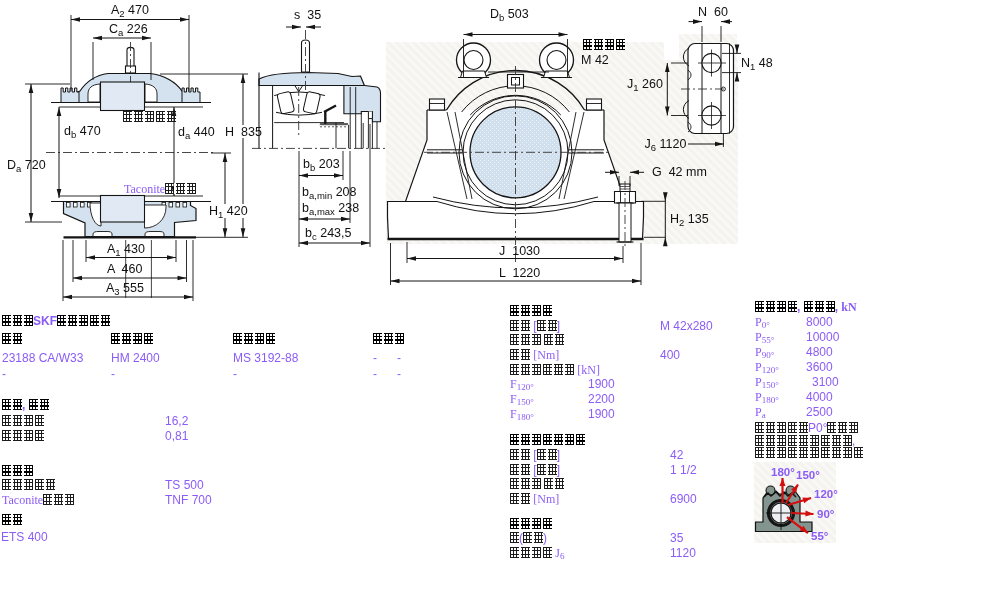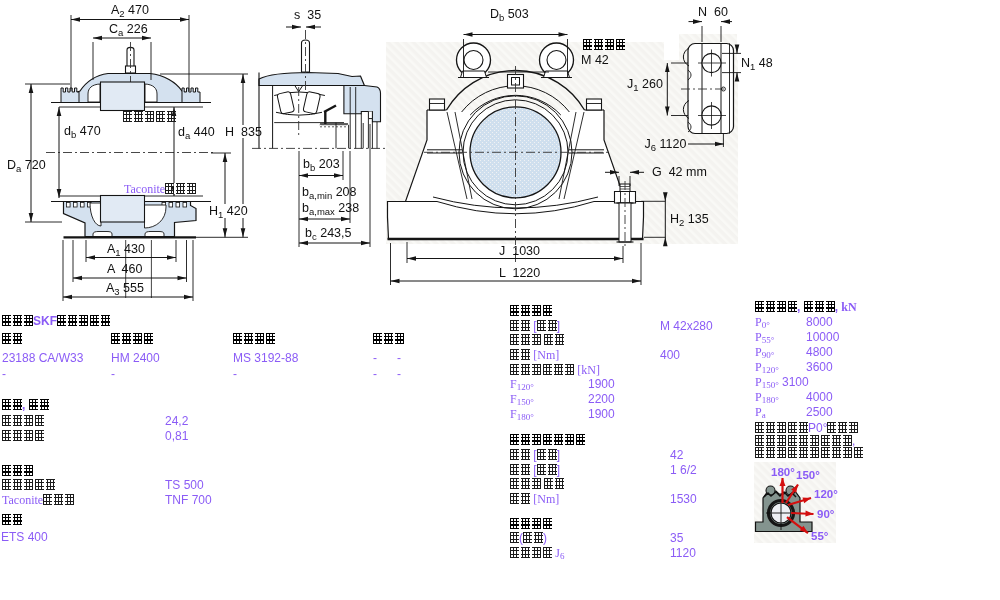--- a/index.html
+++ b/index.html
@@ -325,21 +325,21 @@
 <div class="t " style="left:233px;top:352px">MS 3192-88</div>
 <div class="t " style="left:373px;top:352px">-</div>
 <div class="t " style="left:397px;top:352px">-</div>
 <div class="t " style="left:2px;top:368px">-</div>
 <div class="t " style="left:111px;top:368px">-</div>
 <div class="t " style="left:233px;top:368px">-</div>
 <div class="t " style="left:373px;top:368px">-</div>
 <div class="t " style="left:397px;top:368px">-</div>
 <div class="t " style="left:2px;top:399px"><i class="cb" style="width:20px"></i><b>,</b>&nbsp;<i class="cb" style="width:20px"></i></div>
 <div class="t " style="left:2px;top:415px"><i class="c" style="width:42px"></i></div>
-<div class="t " style="left:165px;top:415px">24,2</div>
+<div class="t " style="left:165px;top:415px">16,2</div>
 <div class="t " style="left:2px;top:430px"><i class="c" style="width:42px"></i></div>
 <div class="t " style="left:165px;top:430px">0,81</div>
 <div class="t " style="left:2px;top:465px"><i class="cb" style="width:31px"></i></div>
 <div class="t " style="left:2px;top:479px"><i class="c" style="width:53px"></i></div>
 <div class="t " style="left:165px;top:479px">TS 500</div>
 <div class="t " style="left:2px;top:494px"><span class="ser">Taconite</span><i class="c" style="width:31px"></i></div>
 <div class="t " style="left:165px;top:494px">TNF 700</div>
 <div class="t " style="left:2px;top:514px"><i class="cb" style="width:20px"></i></div>
 <div class="t " style="left:1px;top:531px">ETS 400</div>
 <div class="t " style="left:510px;top:305px"><i class="cb" style="width:42px"></i></div>
@@ -352,40 +352,40 @@
 <div class="t " style="left:510px;top:378px"><span class="ser">F<sub>120°</sub></span></div>
 <div class="t " style="left:588px;top:378px">1900</div>
 <div class="t " style="left:510px;top:393px"><span class="ser">F<sub>150°</sub></span></div>
 <div class="t " style="left:588px;top:393px">2200</div>
 <div class="t " style="left:510px;top:408px"><span class="ser">F<sub>180°</sub></span></div>
 <div class="t " style="left:588px;top:408px">1900</div>
 <div class="t " style="left:510px;top:434px"><i class="cb" style="width:75px"></i></div>
 <div class="t " style="left:510px;top:449px"><i class="c" style="width:20px"></i>&nbsp;[<i class="c" style="width:20px"></i>]</div>
 <div class="t " style="left:670px;top:449px">42</div>
 <div class="t " style="left:510px;top:464px"><i class="c" style="width:20px"></i>&nbsp;[<i class="c" style="width:20px"></i>]</div>
-<div class="t " style="left:670px;top:464px">1 6/2</div>
+<div class="t " style="left:670px;top:464px">1 1/2</div>
 <div class="t " style="left:510px;top:478px"><i class="c" style="width:31px"></i>&nbsp;<i class="c" style="width:20px"></i></div>
 <div class="t " style="left:510px;top:493px"><i class="c" style="width:20px"></i>&nbsp;<span class="ser">[Nm]</span></div>
-<div class="t " style="left:670px;top:493px">1530</div>
+<div class="t " style="left:670px;top:493px">6900</div>
 <div class="t " style="left:510px;top:518px"><i class="cb" style="width:42px"></i></div>
 <div class="t " style="left:510px;top:532px"><i class="c" style="width:9px"></i>(<i class="c" style="width:20px"></i>)</div>
 <div class="t " style="left:670px;top:532px">35</div>
 <div class="t " style="left:510px;top:547px"><i class="c" style="width:42px"></i>&nbsp;<span class="ser">J<sub>6</sub></span></div>
 <div class="t " style="left:670px;top:547px">1120</div>
 <div class="t " style="left:755px;top:301px"><i class="cb" style="width:42px"></i><b>,</b>&nbsp;<i class="cb" style="width:31px"></i><b>, </b><b class="ser">kN</b></div>
 <div class="t " style="left:755px;top:316px"><span class="ser">P<sub>0°</sub></span></div>
 <div class="t " style="left:806px;top:316px">8000</div>
 <div class="t " style="left:755px;top:331px"><span class="ser">P<sub>55°</sub></span></div>
 <div class="t " style="left:806px;top:331px">10000</div>
 <div class="t " style="left:755px;top:346px"><span class="ser">P<sub>90°</sub></span></div>
 <div class="t " style="left:806px;top:346px">4800</div>
 <div class="t " style="left:755px;top:361px"><span class="ser">P<sub>120°</sub></span></div>
 <div class="t " style="left:806px;top:361px">3600</div>
 <div class="t " style="left:755px;top:376px"><span class="ser">P<sub>150°</sub></span></div>
-<div class="t " style="left:782px;top:376px">3100</div>
+<div class="t " style="left:812px;top:376px">3100</div>
 <div class="t " style="left:755px;top:391px"><span class="ser">P<sub>180°</sub></span></div>
 <div class="t " style="left:806px;top:391px">4000</div>
 <div class="t " style="left:755px;top:406px"><span class="ser">P<sub>a</sub></span></div>
 <div class="t " style="left:806px;top:406px">2500</div>
 <div class="t " style="left:755px;top:422px"><i class="c" style="width:53px"></i>P0°<i class="c" style="width:31px"></i></div>
 <div class="t " style="left:755px;top:435px"><i class="c" style="width:97px"></i>,</div>
 <div class="t " style="left:755px;top:447px"><i class="c" style="width:108px"></i></div>
 <div class="t ang" style="left:771px;top:466px">180°</div>
 <div class="t ang" style="left:796px;top:469px">150°</div>
 <div class="t ang" style="left:814px;top:488px">120°</div>

